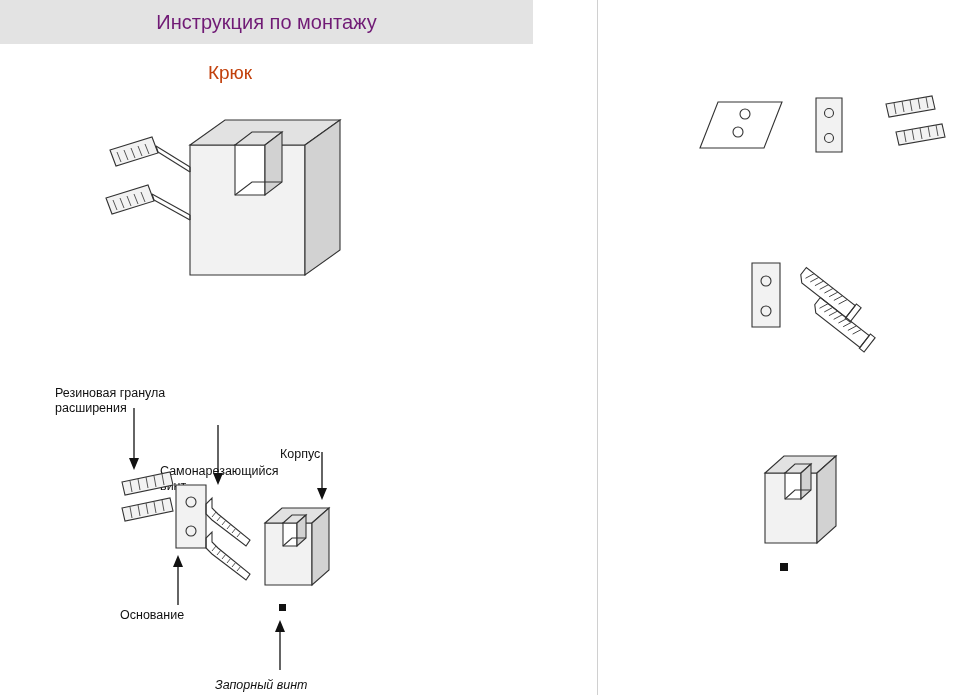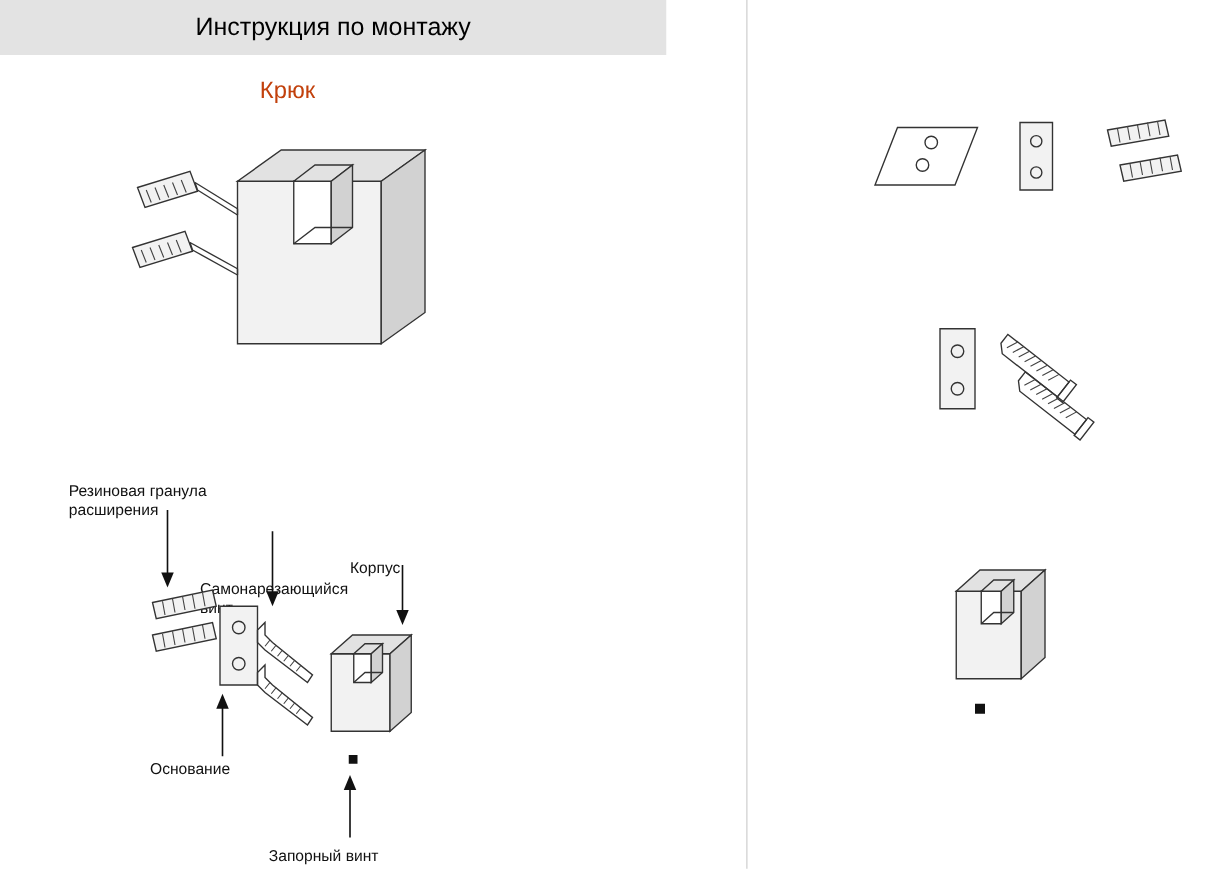--- a/index.html
+++ b/index.html
@@ -31,21 +31,21 @@
   }
   .header-title {
     position: absolute;
     left: 0;
     top: 0;
     width: 533px;
     height: 44px;
     line-height: 44px;
     text-align: center;
     font-size: 20px;
-    color: #000000;
+    color: #701a75;
     font-family: "Liberation Sans", sans-serif;
   }
   
   .vdivider {
     position: absolute;
     left: 597px;
     top: 0px;
     width: 1px;
     height: 695px;
     background: #d0d0d0;
@@ -77,21 +77,21 @@
   .label {
     position: absolute;
     font-size: 12.5px;
     color: #111;
     line-height: 15px;
   }
   .lbl-granule { left: 55px;  top: 386px; width: 150px; }
   .lbl-screw   { left: 160px; top: 420px; width: 145px; margin-top: 44px; }
   .lbl-body    { left: 280px; top: 447px; width: 90px;  }
   .lbl-base    { left: 120px; top: 608px; width: 100px; }
-  .lbl-lock    { left: 215px; top: 678px; width: 120px; }
+  .lbl-lock    { left: 215px; top: 678px; width: 120px; font-style: italic; }
 
   
   .step-text {
     position: absolute;
     font-size: 12.5px;
     line-height: 19px;
     color: #111;
   }
   .step1-text { left: 628px; top: 18px;  width: 335px; }
   .step2-text { left: 628px; top: 212px; width: 335px; }

